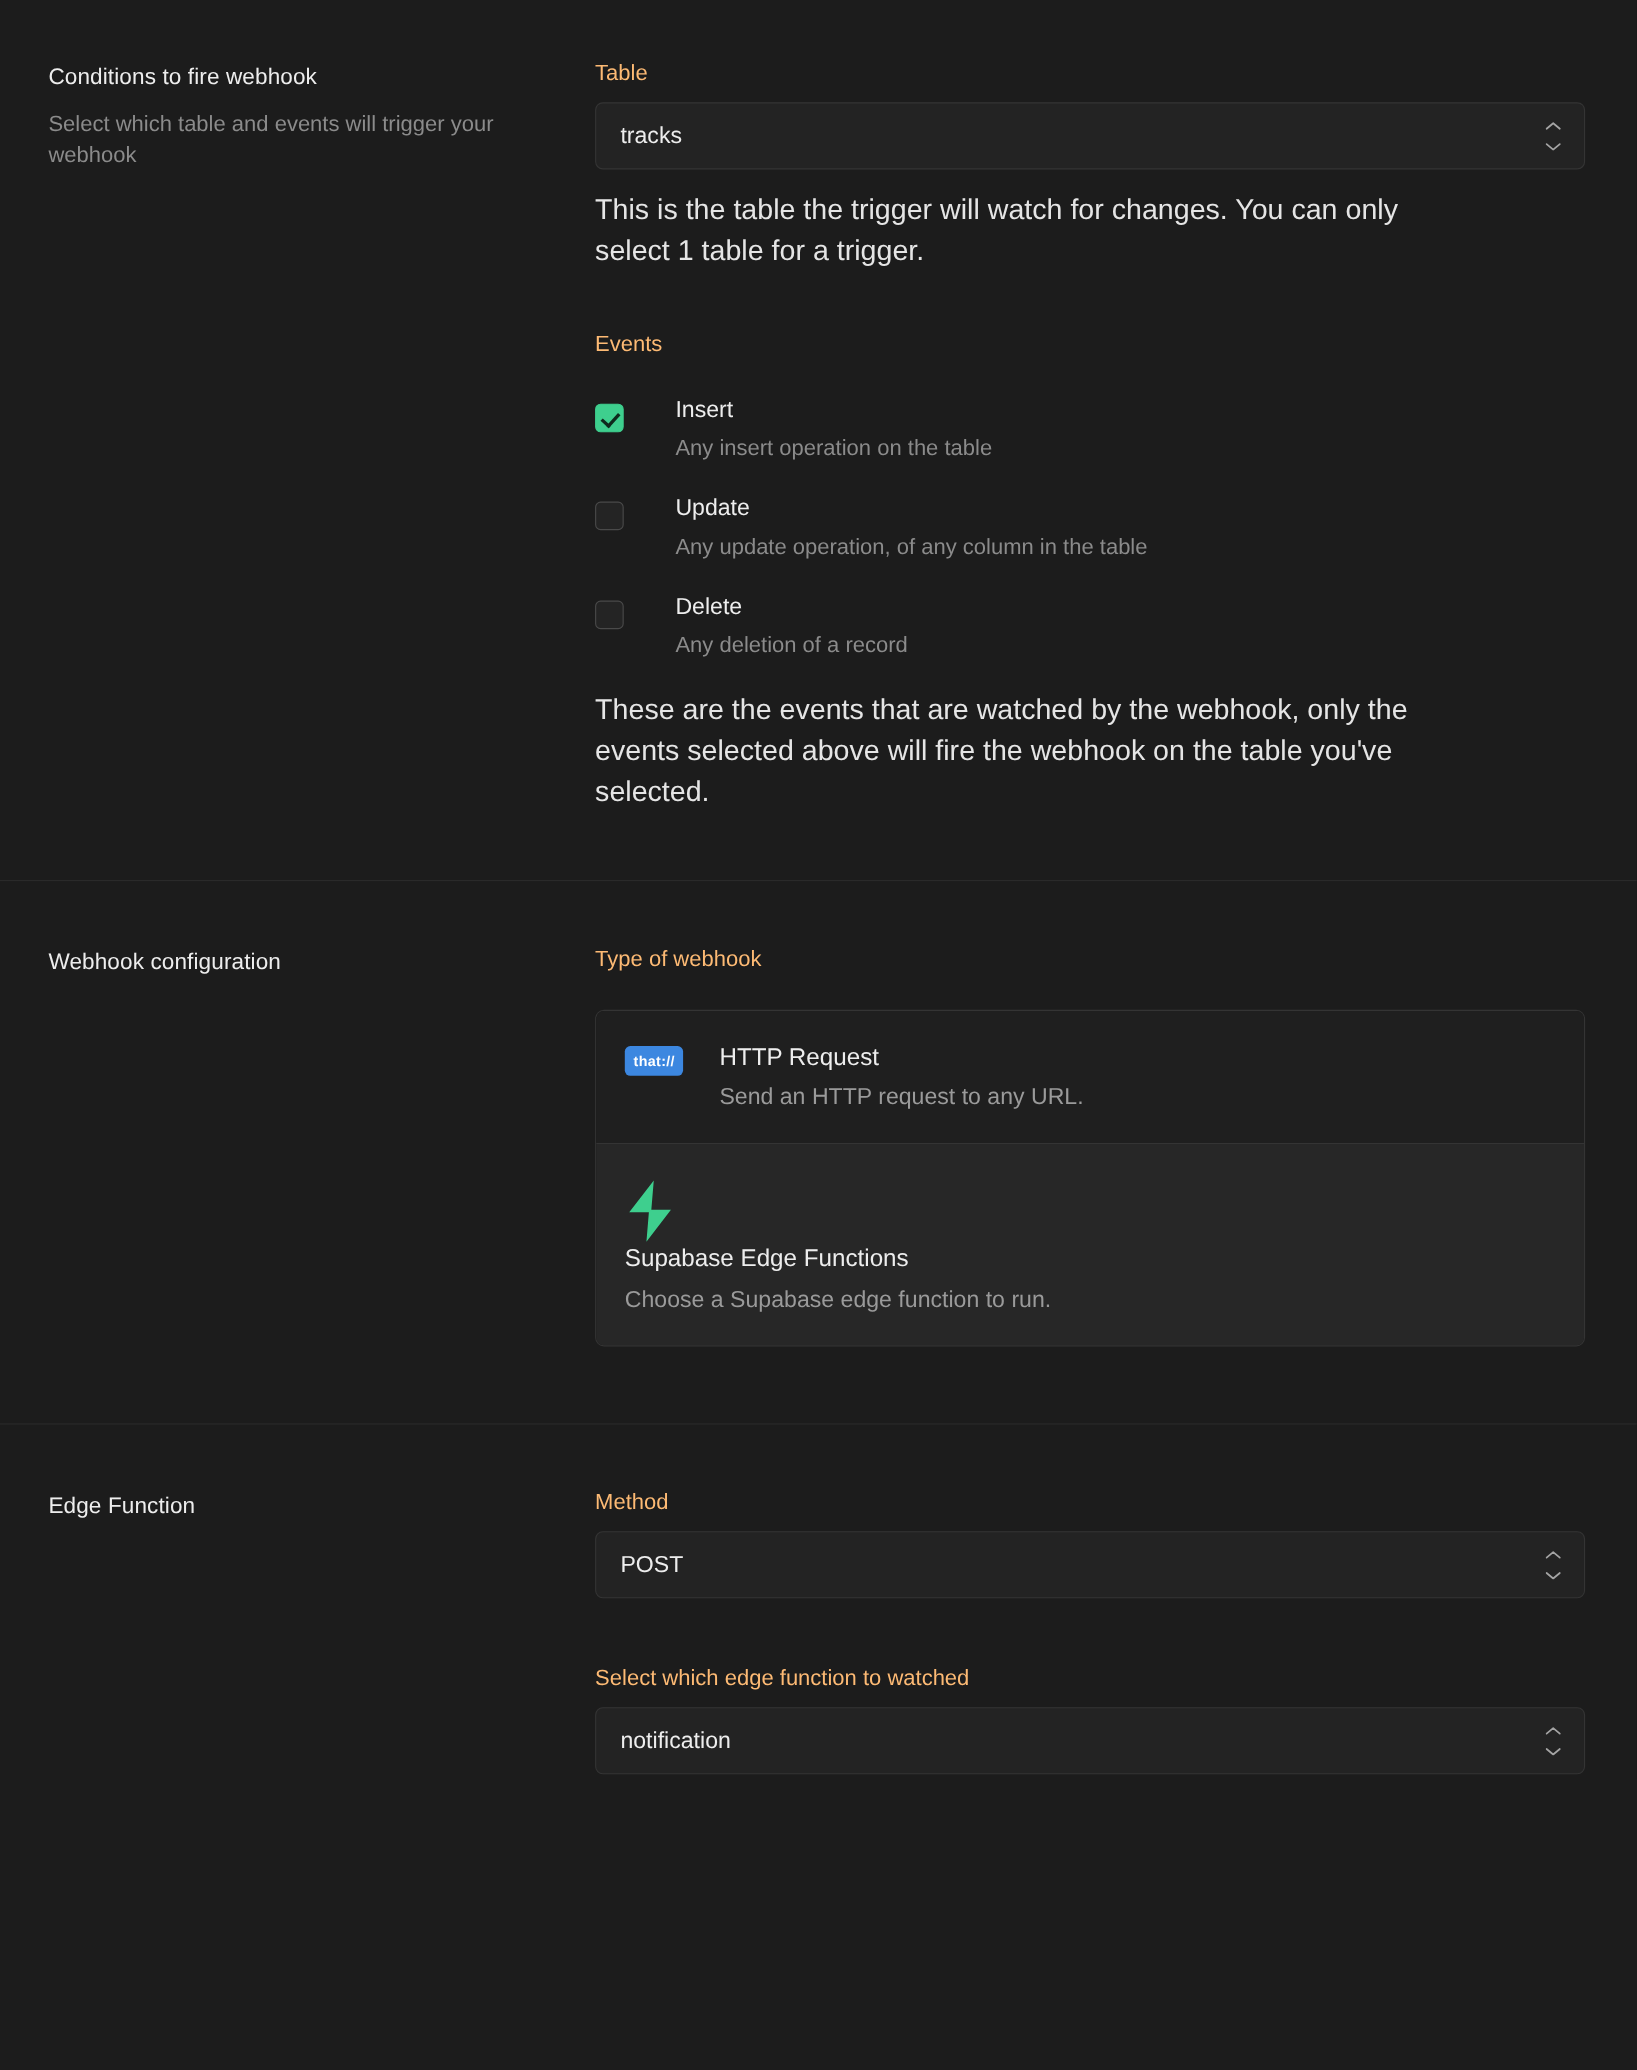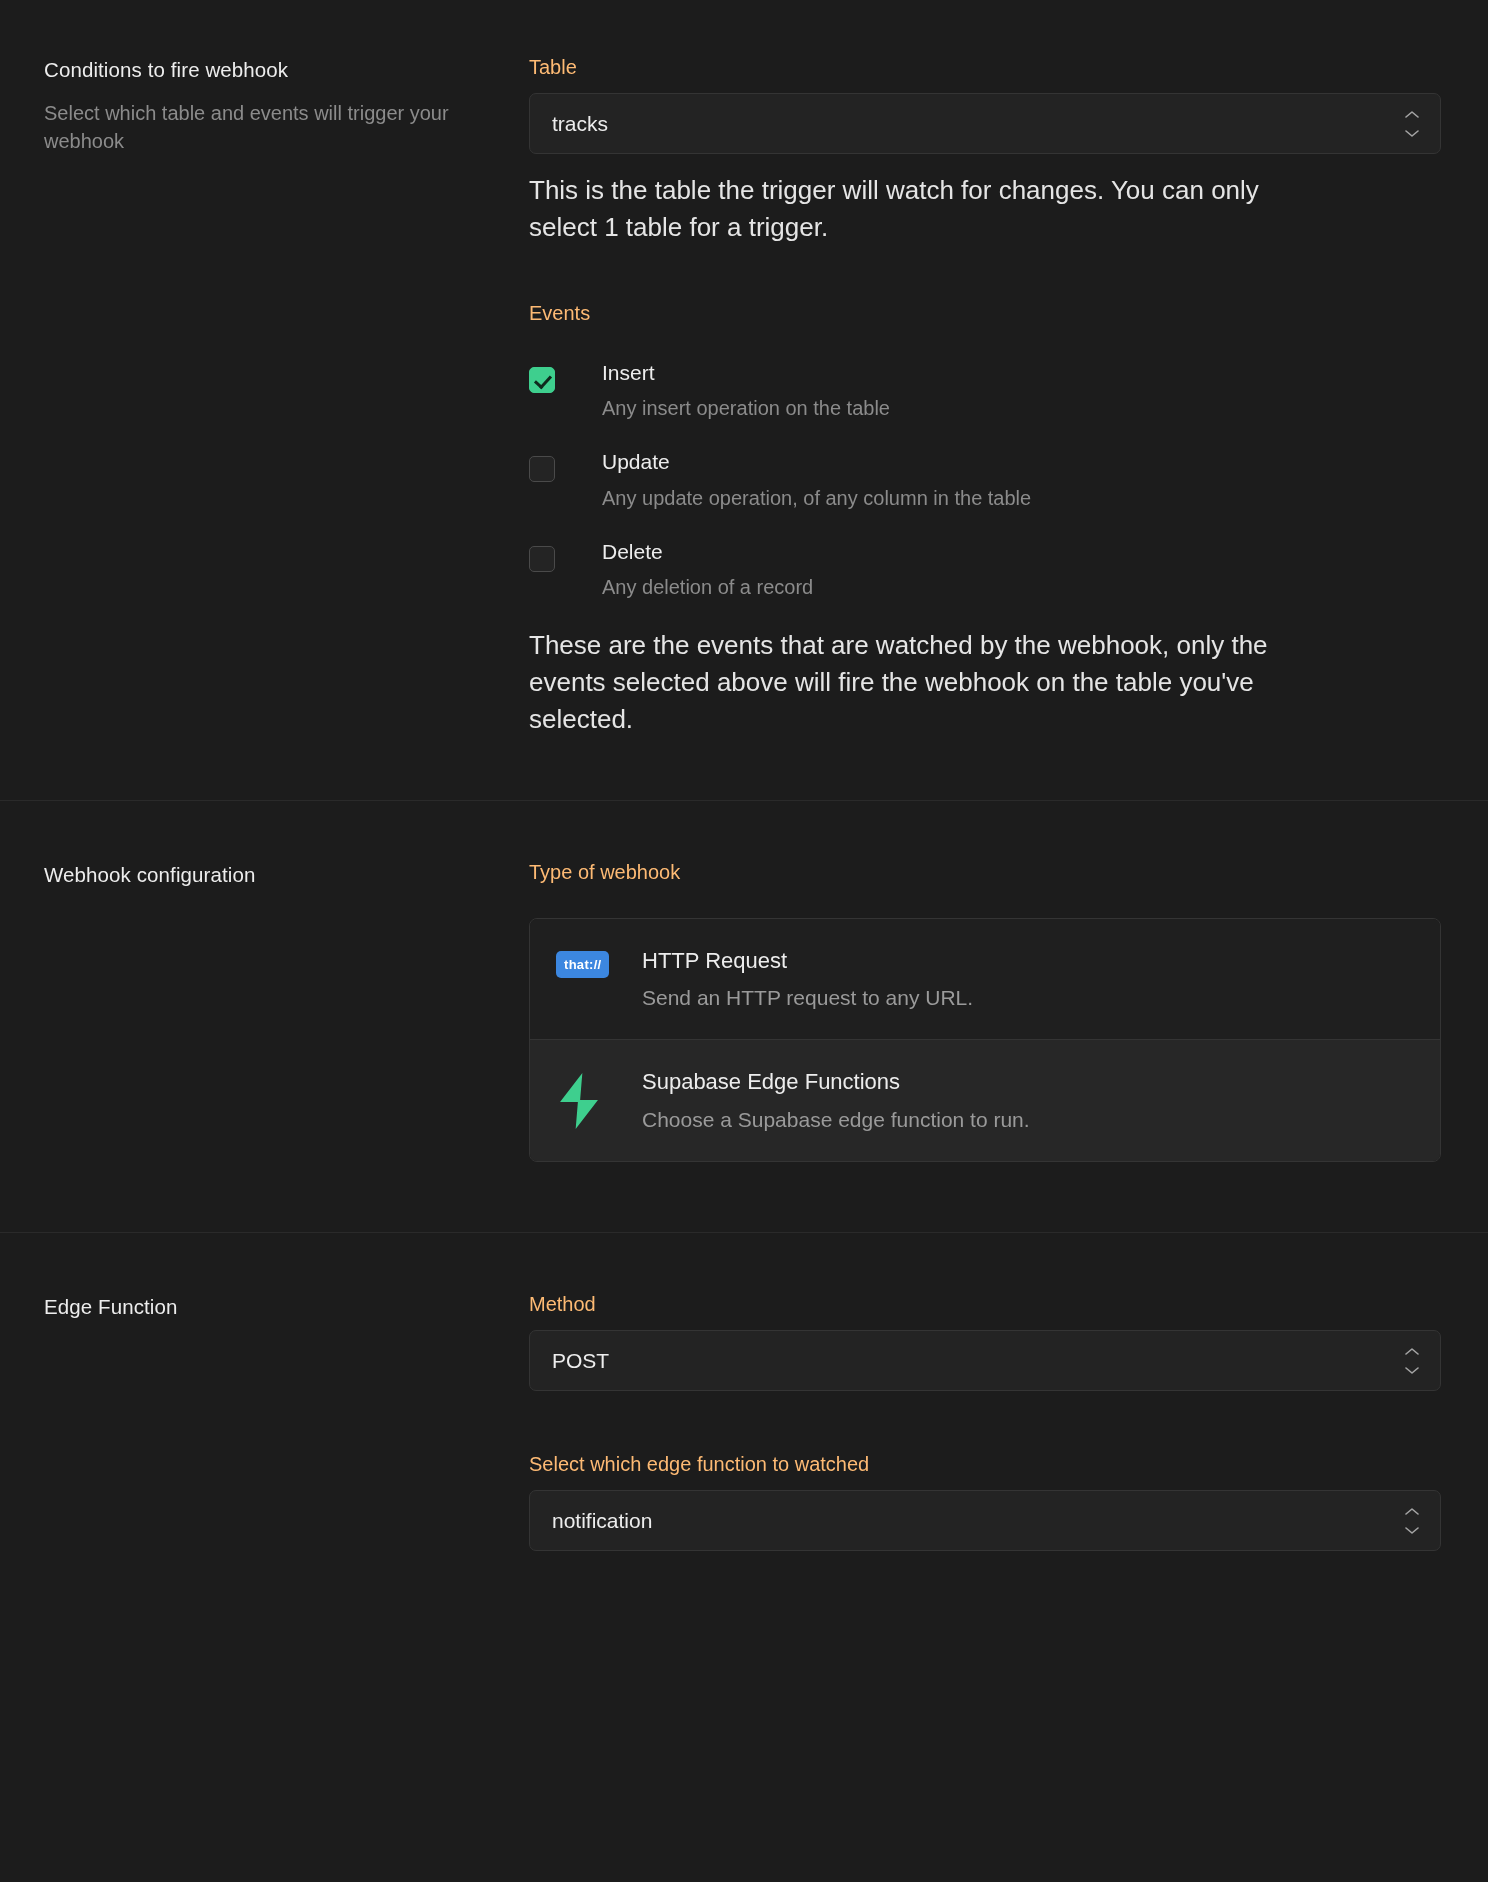--- a/index.html
+++ b/index.html
@@ -19,20 +19,21 @@
     color: #ededed;
     position: relative;
   }
 
   
   .section {
     display: flex;
     flex-direction: row;
     padding: 0 47px 0 44px;
     position: relative;
+    gap: 12px;
   }
   .divider {
     height: 1px;
     background: #2a2a2a;
     width: 100%;
   }
   .col-left {
     width: 485px;
     flex: 0 0 485px;
     padding-right: 32px;
@@ -161,21 +162,21 @@
     overflow: hidden;
     margin-top: 8px;
   }
   .card {
     display: flex;
     align-items: flex-start;
     padding: 28px 26px;
     cursor: pointer;
     background: #1f1f1f;
   }
-  .card + .card { border-top: 1px solid #343434; }
+  .card + .card { border-top: 1px solid #343434; flex-direction: column; }
   .card.selected { background: #272727; }
   .card-icon {
     width: 62px;
     flex: 0 0 62px;
     margin-right: 24px;
     display: flex;
     align-items: center;
     justify-content: flex-start;
     padding-top: 4px;
   }

